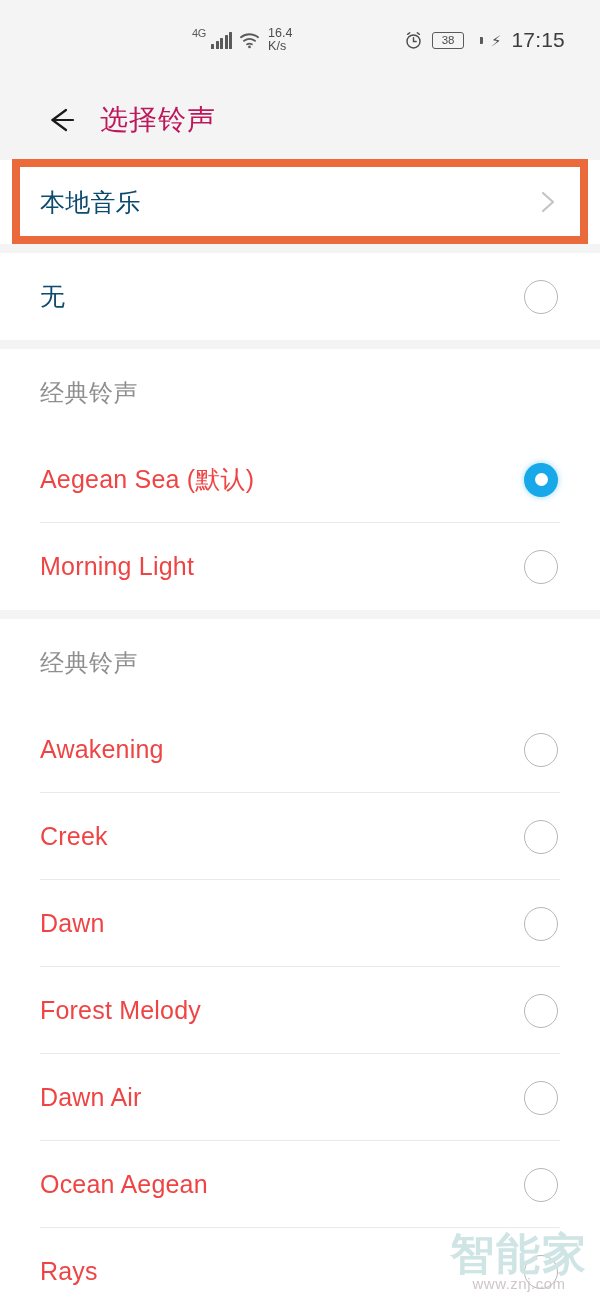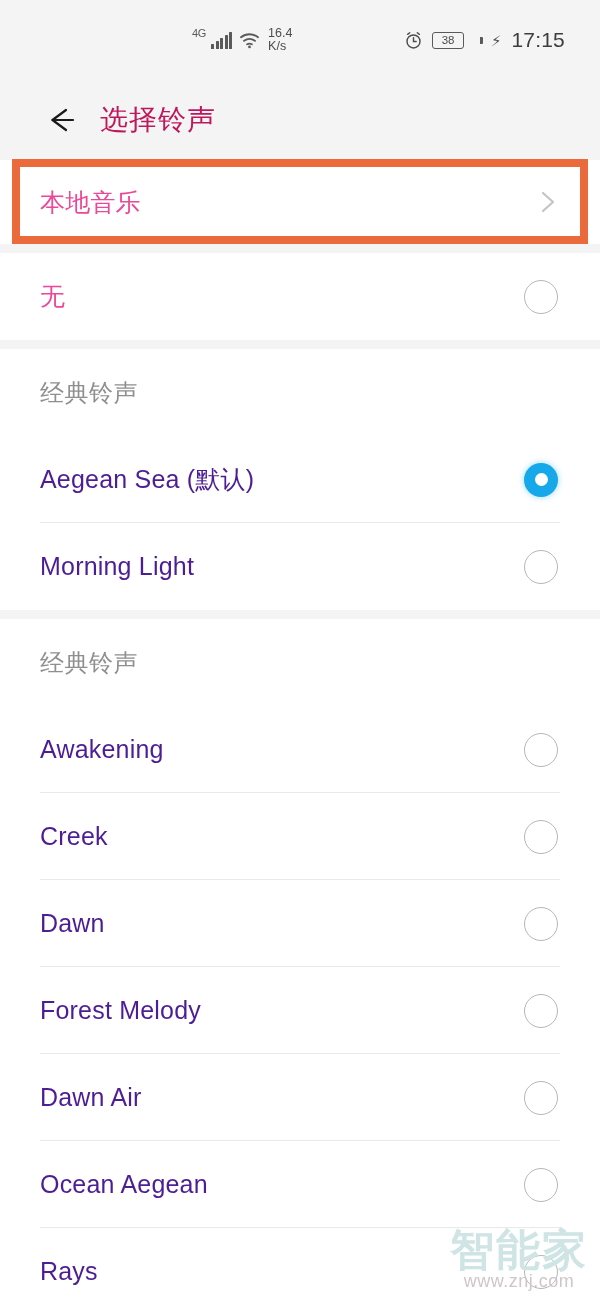--- a/index.html
+++ b/index.html
@@ -62,22 +62,22 @@
   }
 
   
   .sep-band{ height:9px; background:#f4f4f4; }
 
   .row{
     height:87px; background:#ffffff;
     display:flex; align-items:center; justify-content:space-between;
     padding:0 42px 0 40px; position:relative;
   }
-  .row-label{ font-size:25px; color:#4c1d95; letter-spacing:.2px; }
-  .row-label.muted{ color:#ec4899; }
+  .row-label{ font-size:25px; color:#ef4444; letter-spacing:.2px; }
+  .row-label.muted{ color:#0c4a6e; }
   .divider{
     position:absolute; left:40px; right:40px; bottom:0; height:1px; background:#e9e9e9;
   }
   .chevron{ width:20px; height:30px; }
 
   .section-head{
     height:87px; background:#ffffff;
     display:flex; align-items:center; padding-left:40px;
   }
   .section-head span{ font-size:24px; color:#8f8f8f; letter-spacing:.5px; }
@@ -108,21 +108,21 @@
   
   .watermark{
     position:absolute; right:12px; bottom:8px;
     text-align:center; pointer-events:none; user-select:none;
   }
   .wm-cn{
     font-size:44px; color:#cfe4e4; letter-spacing:2px; line-height:46px;
     font-family:"DejaVu Sans",sans-serif; font-weight:bold;
   }
   .wm-url{
-    font-size:18px; color:#cfc6c9; letter-spacing:.5px; margin-top:-2px;
+    font-size:15px; color:#cfc6c9; letter-spacing:.5px; margin-top:-2px;
   }
 </style>
 </head>
 <body>
 
 <div id="screen">
 
   <div class="statusbar">
     <div class="sb-left">
       <span class="net-label">4G</span>

